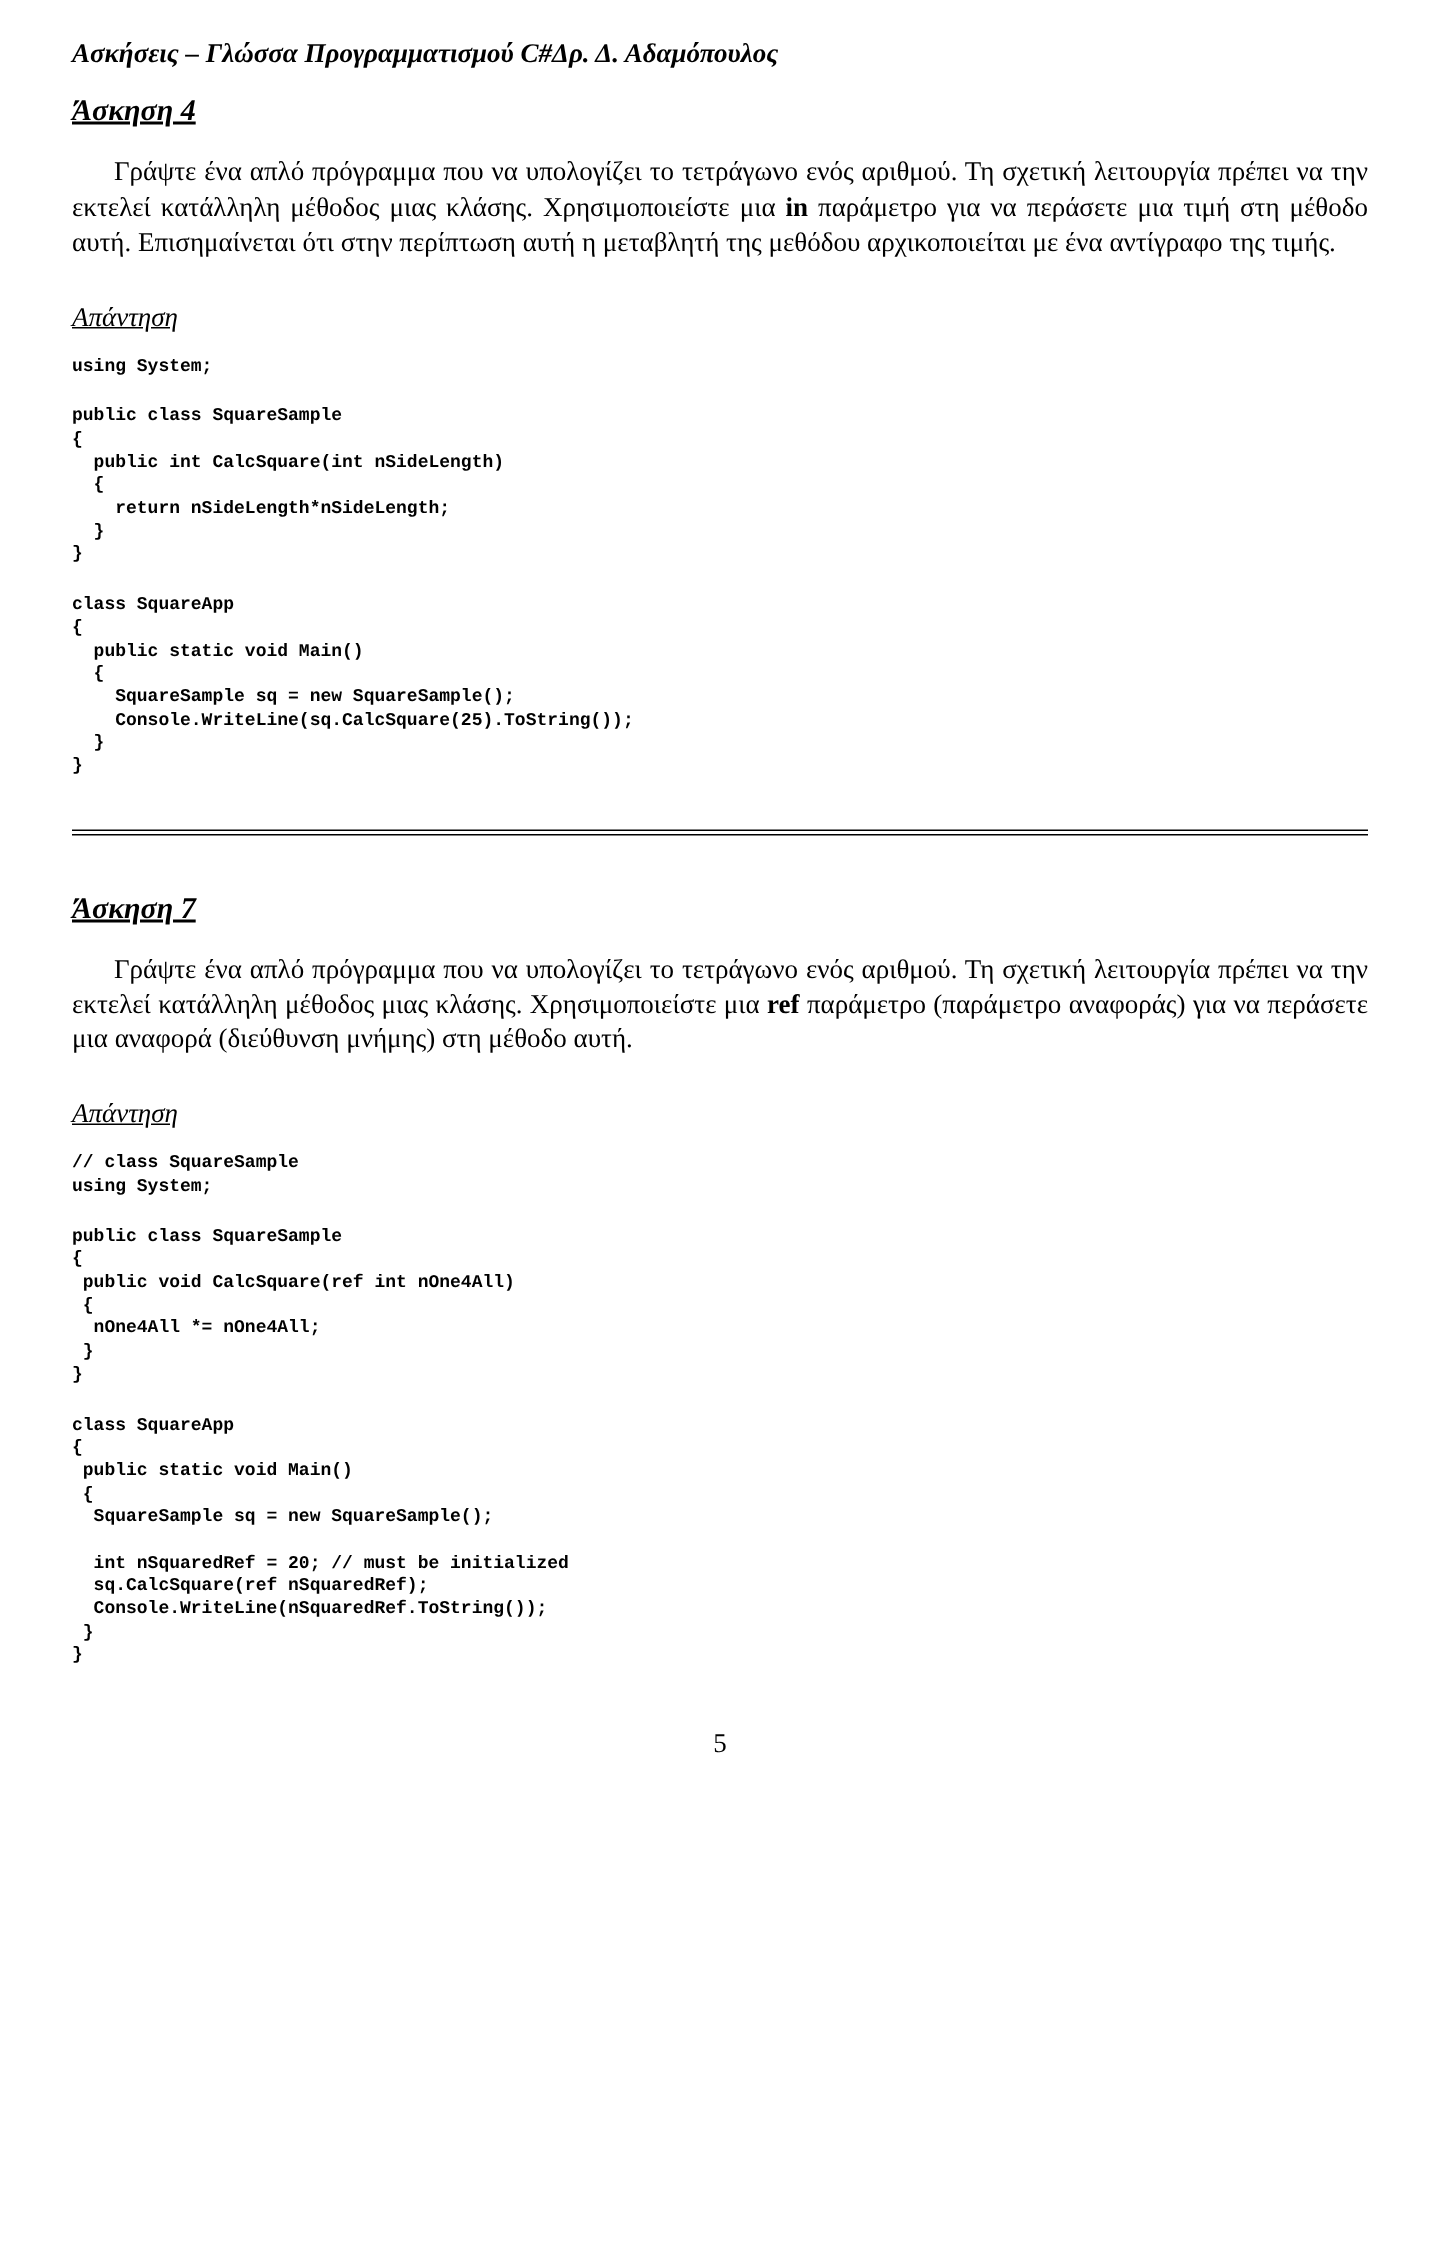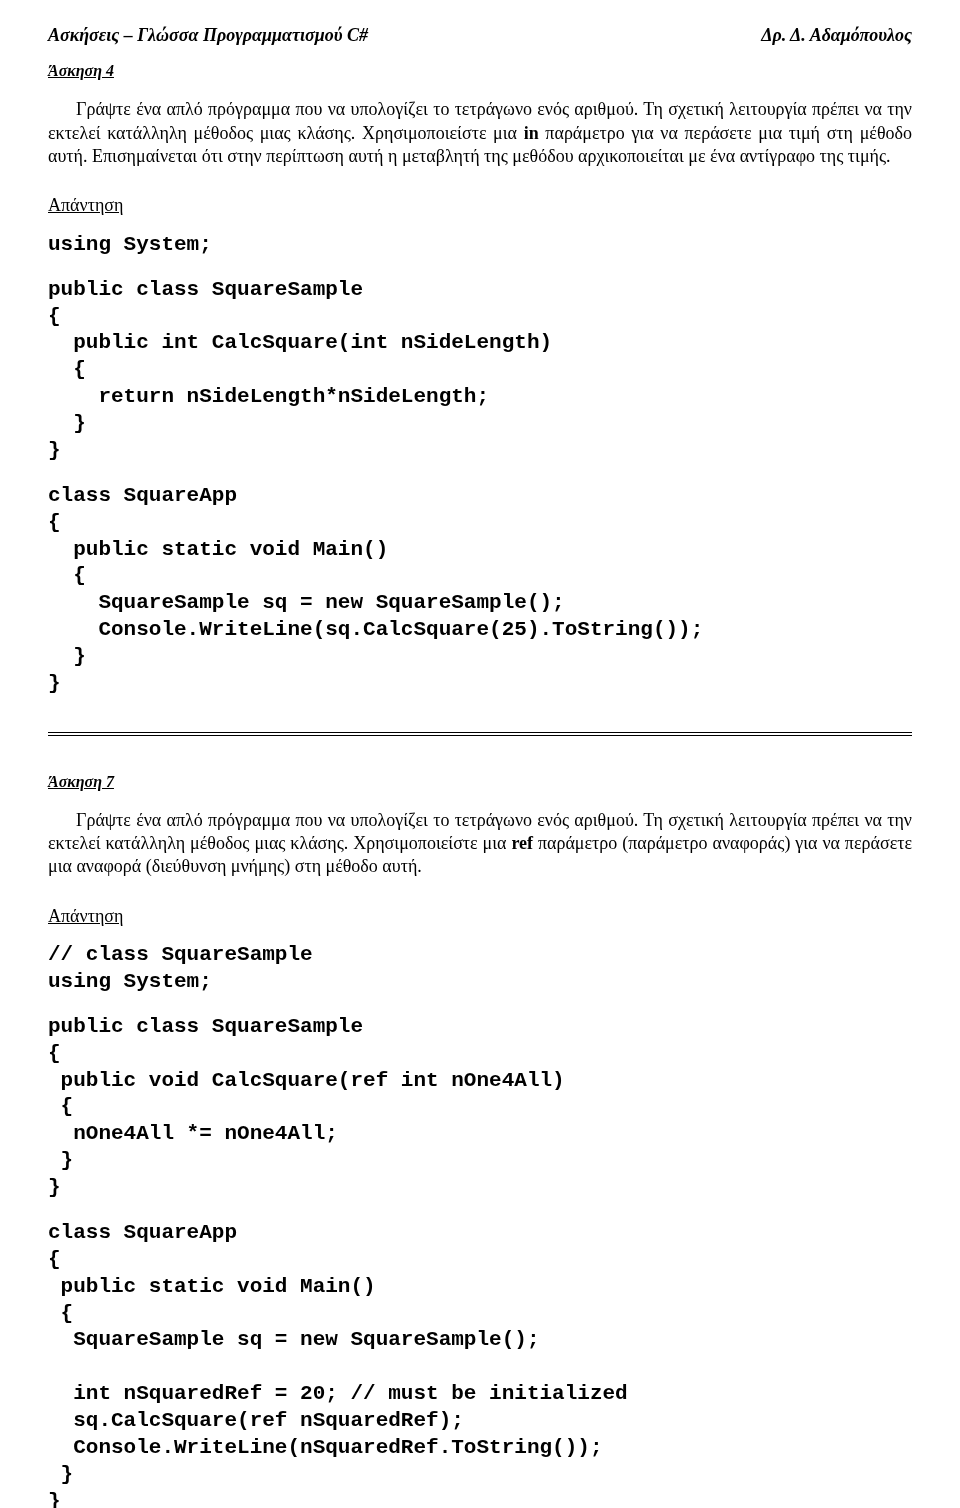--- a/index.html
+++ b/index.html
@@ -8,46 +8,46 @@
       line-height: 1.3;
       margin: 0;
       padding: 24px 48px 40px 48px;
       background: #fff;
       color: #000;
       width: 960px;
       box-sizing: border-box;
     }
     .header {
       display: flex;
-      justify-content: space-between;
       font-style: italic;
       font-weight: bold;
       font-size: 18px;
       margin-bottom: 14px;
     }
     .exercise-title {
       font-style: italic;
       font-weight: bold;
-      font-size: 16px;
+      font-size: 20px;
       text-decoration: underline;
       margin: 10px 0 16px 0;
     }
     .para {
       text-align: justify;
       margin: 0 0 18px 0;
       text-indent: 28px;
     }
     .answer-label {
+      font-style: italic;
       text-decoration: underline;
       margin: 26px 0 14px 0;
     }
     pre {
       font-family: "Courier New", Courier, monospace;
       font-weight: bold;
-      font-size: 21px;
+      font-size: 12px;
       white-space: pre;
       margin: 0 0 18px 0;
       line-height: 1.28;
     }
     hr.double {
       border: none;
       border-top: 4px double #000;
       margin: 34px 0 36px 0;
     }
     .mono-inline {

